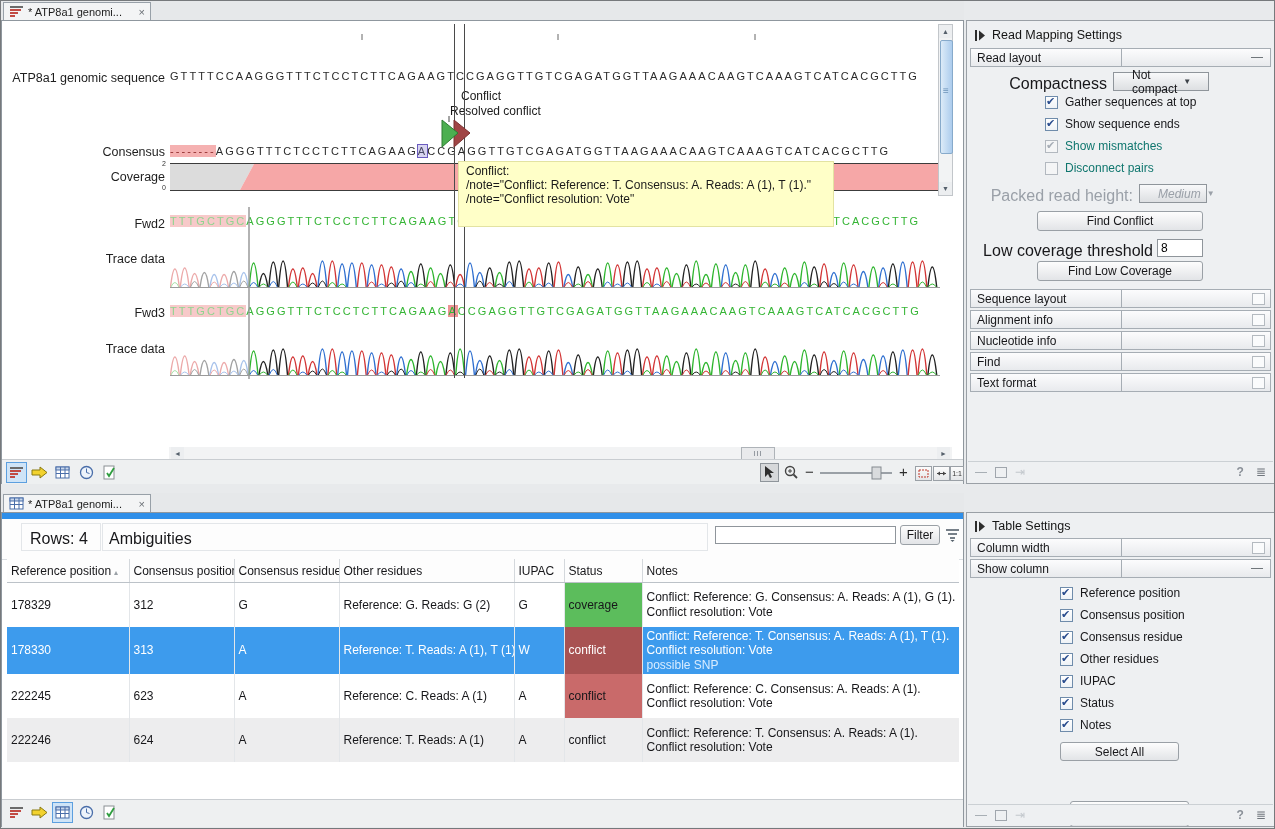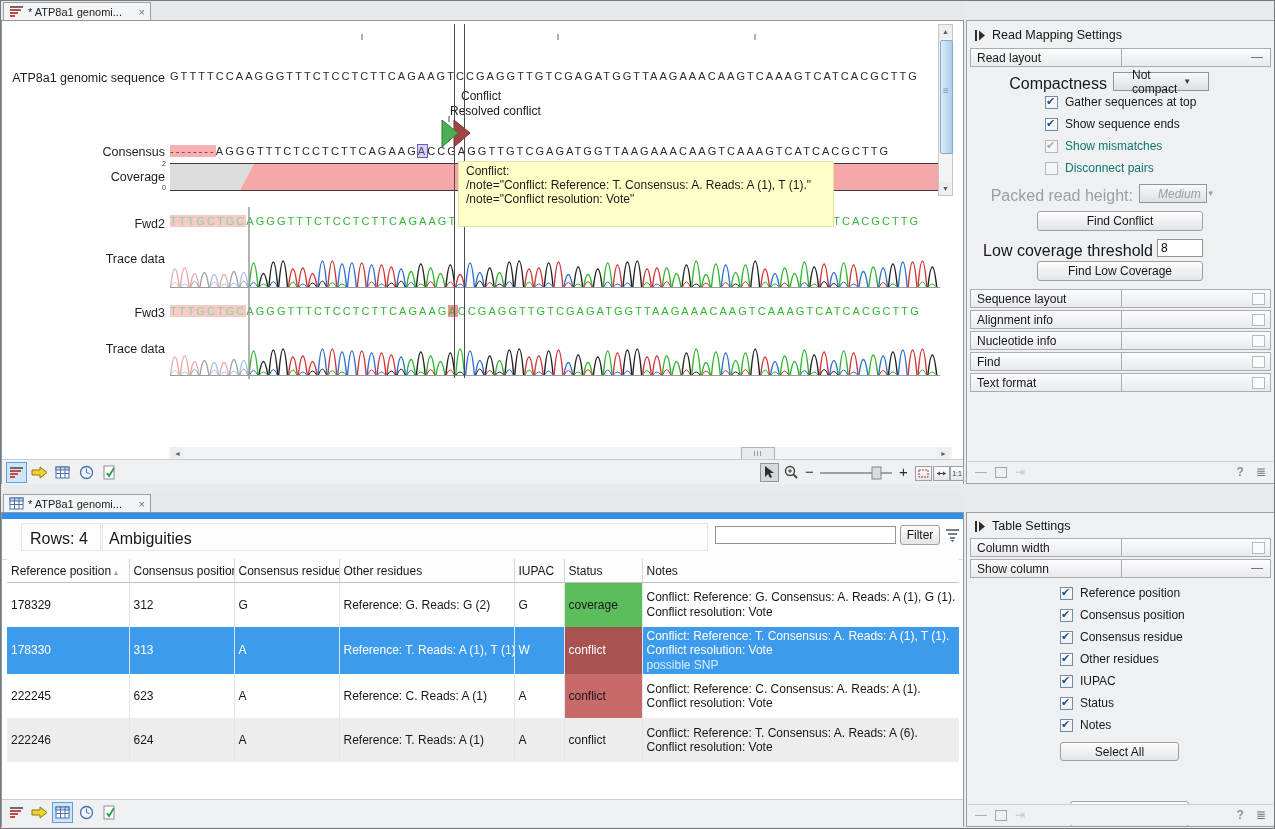--- a/index.html
+++ b/index.html
@@ -722,21 +722,21 @@
               </td>
             </tr>
             <tr class="alt">
               <td>222246</td>
               <td>624</td>
               <td>A</td>
               <td>Reference: T. Reads: A (1)</td>
               <td>A</td>
               <td class="st-conflict">conflict</td>
               <td class="notes">
-                <div>Conflict: Reference: T. Consensus: A. Reads: A (6).</div>
+                <div>Conflict: Reference: T. Consensus: A. Reads: A (1).</div>
                 <div>Conflict resolution: Vote</div>
               </td>
             </tr>
           </tbody>
       </table>
     </div>
 
     <div id="btoolbar">
       <div class="vicon" style="left:4px;">
           <svg width="15" height="13">

